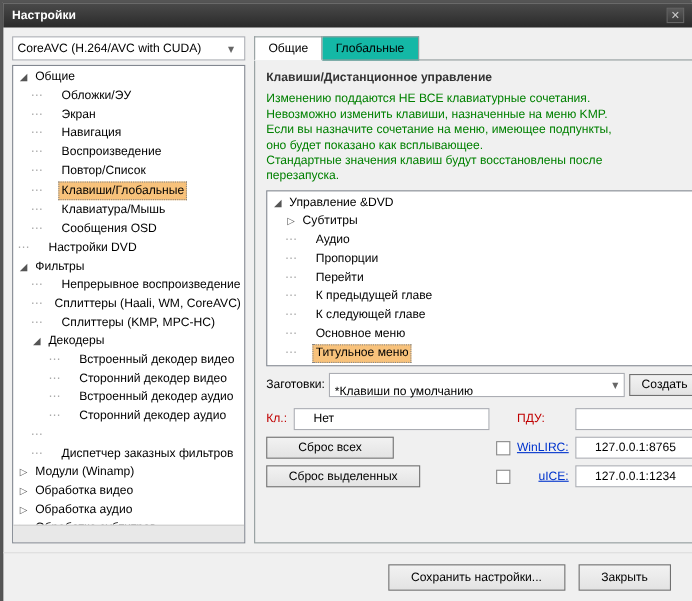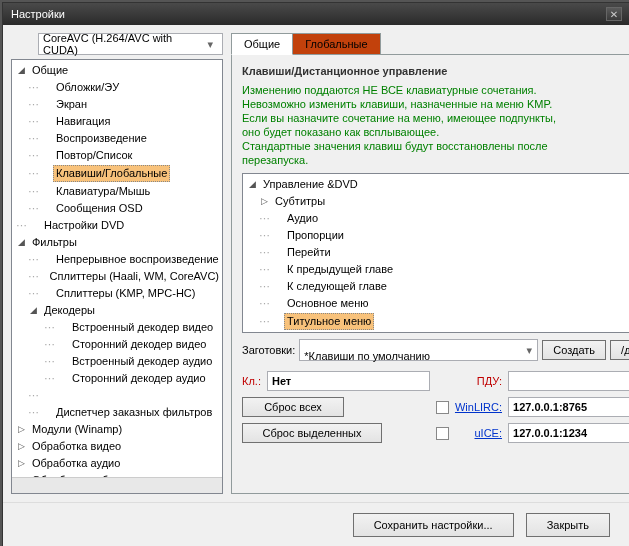--- a/index.html
+++ b/index.html
@@ -1,47 +1,47 @@
 <!DOCTYPE html>
 <html><head>
 <meta charset="utf-8">
 <style>
 * { box-sizing: border-box; margin: 0; padding: 0; font-family: Tahoma, Arial, sans-serif; font-size: 11px; }
 body { background: #555; padding: 2px; }
 .window { width: 629px; height: 546px; background: #f0f0f0; border: 1px solid #333; display: flex; flex-direction: column; }
 .titlebar { background: linear-gradient(to bottom, #4a4a4a, #2a2a2a); color: #fff; padding: 4px 8px; display: flex; justify-content: space-between; align-items: center; height: 22px; }
-.titlebar-title { font-weight: normal; }
+.titlebar-title { font-weight: bold; }
 .close-btn { width: 16px; height: 14px; background: linear-gradient(to bottom, #5a5a5a, #3a3a3a); border: 1px solid #666; color: #ccc; display: flex; align-items: center; justify-content: center; cursor: pointer; font-size: 10px; }
 .content { flex: 1; padding: 8px; display: flex; gap: 8px; overflow: hidden; }
 .left-panel { width: 212px; display: flex; flex-direction: column; gap: 4px; }
-.combo { border: 1px solid #abadb3; background: #fff; padding: 2px 4px; height: 22px; display: flex; justify-content: space-between; align-items: center; margin-left: 27px; }
+.combo { border: 1px solid #abadb3; background: #fff; padding: 2px 4px; height: 22px; display: flex; justify-content: space-between; align-items: center; }
 .combo-arrow { width: 16px; text-align: center; color: #666; }
 .tree-wrap { flex: 1; border: 1px solid #828790; background: #fff; overflow: hidden; position: relative; }
 .tree { padding: 2px 0; overflow-x: auto; overflow-y: hidden; height: calc(100% - 16px); }
 .tree-item { white-space: nowrap; padding: 1px 0 1px 4px; display: flex; align-items: center; cursor: default; line-height: 15px; }
 .tree-toggle { width: 11px; height: 11px; display: inline-flex; align-items: center; justify-content: center; margin-right: 2px; font-size: 9px; color: #555; }
 .tree-label { padding: 0 3px; }
 .tree-item.selected .tree-label { background: #f8c27b; border: 1px dotted #888; padding: 0 2px; }
 .indent-1 { padding-left: 16px; }
 .indent-2 { padding-left: 32px; }
 .dots { color: #aaa; letter-spacing: -1px; margin-right: 2px; }
 .scrollbar-h { position: absolute; bottom: 0; left: 0; right: 0; height: 16px; background: #e8e8e8; border-top: 1px solid #ccc; }
 .right-panel { flex: 1; display: flex; flex-direction: column; }
 .tabs { display: flex; }
-.tab { padding: 4px 12px; border: 1px solid #919b9c; background: #c2410c; margin-right: -1px; position: relative; }
+.tab { padding: 4px 12px; border: 1px solid #919b9c; background: #14b8a6; margin-right: -1px; position: relative; }
 .tab.active { background: #fff; border-bottom: 1px solid #fff; z-index: 2; }
 .tab-body { flex: 1; border: 1px solid #919b9c; margin-top: -1px; padding: 10px; background: #f0f0f0; display: flex; flex-direction: column; gap: 6px; overflow: hidden; }
 .section-title { font-weight: bold; color: #333; }
 .info-text { color: #008000; line-height: 14px; }
 .subtree-wrap { border: 1px solid #828790; background: #fff; height: 160px; overflow: hidden; position: relative; }
 .subtree { padding: 2px 0; }
 .label-red { color: #c00000; }
 .label-blue { color: #0033cc; }
 .btn { border: 1px solid #707070; background: linear-gradient(to bottom, #f2f2f2, #e3e3e3); padding: 3px 10px; cursor: pointer; }
-.input { border: 1px solid #abadb3; background: #fff; padding: 2px 4px; height: 20px; font-weight: bold; }
+.input { border: 1px solid #abadb3; background: #fff; padding: 2px 17px; height: 20px; }
 .chk { width: 13px; height: 13px; border: 1px solid #888; background: #fff; }
 .footer { padding: 10px 20px; display: flex; justify-content: flex-end; gap: 12px; border-top: 1px solid #ddd; }
 .footer .btn { padding: 5px 20px; }
 .templates-row { display: flex; align-items: center; gap: 4px; }
 .templates-combo { flex: 1; display: flex; border: 1px solid #abadb3; background: #fff; height: 22px; align-items: center; }
 .templates-combo span:first-child { flex: 1; padding: 0 4px; margin-top: 12px; }
 .lower-grid { display: grid; grid-template-columns: auto 1fr auto auto 1fr; gap: 6px 6px; align-items: center; margin-top: 4px; }
 </style>
 </head>
 <body>
@@ -242,24 +242,24 @@
             <span>*Клавиши по умолчанию</span>
             <span class="combo-arrow">▾</span>
           </div>
           <button class="btn">Создать</button>
           <button class="btn">/далить</button>
         </div>
         <div class="lower-grid">
           <span class="label-red">Кл.:</span>
           <input class="input" value="Нет" style="">
           <span></span>
-          <span class="label-red" style="text-align:right">ПДУ:</span>
+          <span class="label-red" style="">ПДУ:</span>
           <input class="input" value="" style="">
 
-          <div style="grid-column:1/3"><button class="btn" style="width:102px">Сброс всех</button></div>
+          <div style="grid-column:1/3"><button class="btn" style="width:116px">Сброс всех</button></div>
           <div class="chk"></div>
           <a href="#" class="label-blue" style="text-align:right">WinLIRC:</a>
           <input class="input" value="127.0.0.1:8765" style="">
 
           <div style="grid-column:1/3"><button class="btn" style="width:140px">Сброс выделенных</button></div>
           <div class="chk"></div>
           <a href="#" class="label-blue" style="text-align:right">uICE:</a>
           <input class="input" value="127.0.0.1:1234" style="">
         </div>
       </div>

